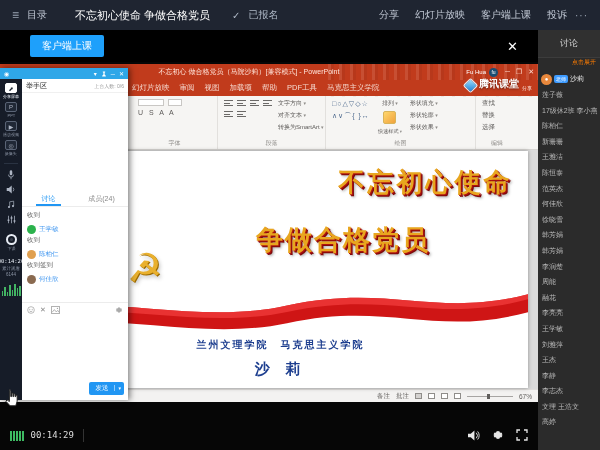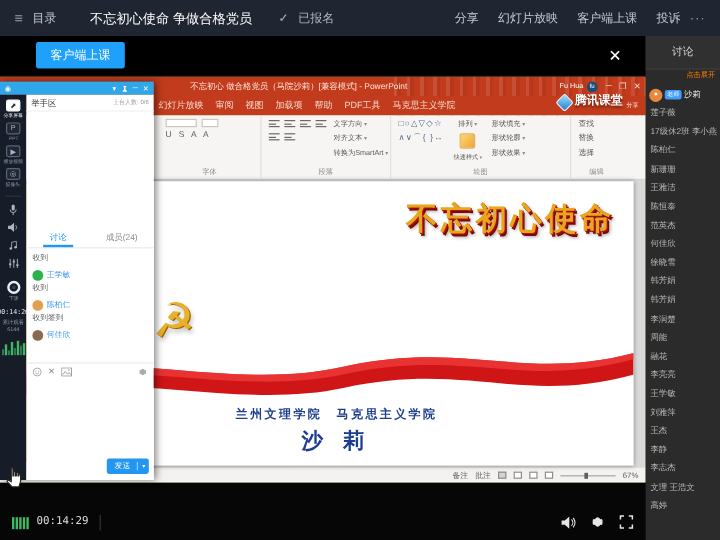--- a/index.html
+++ b/index.html
@@ -92,21 +92,21 @@
   .slide-title1{position:absolute;top:6%;left:18%;right:3%;text-align:right;
     font-family:"Liberation Serif",serif;font-weight:bold;font-size:26px;letter-spacing:3px;
     color:#e8a61f;text-shadow:1px 1px 0 #b01010,2px 2px 0 #7d0a0a,3px 3px 3px rgba(0,0,0,.35)}
   .slide-title2{position:absolute;top:30%;left:30%;right:1%;text-align:center;
     font-family:"Liberation Serif",serif;font-weight:bold;font-size:27px;letter-spacing:2px;
     color:#e8a61f;text-shadow:1px 1px 0 #b01010,2px 2px 0 #7d0a0a,3px 3px 3px rgba(0,0,0,.35)}
   .ribbon-svg{position:absolute;left:0;top:50%;width:100%;height:34%}
   .slide-footer1{position:absolute;bottom:15%;left:10%;right:5%;text-align:center;
     font-family:"Liberation Serif",serif;font-weight:bold;font-size:10px;color:#1d3e8f;letter-spacing:2px}
   .slide-footer2{position:absolute;bottom:4%;left:10%;right:5%;text-align:center;
-    font-family:"Liberation Serif",serif;font-weight:bold;font-size:18px;color:#1d3e8f;letter-spacing:6px}
+    font-family:"Liberation Serif",serif;font-weight:bold;font-size:15px;color:#1d3e8f;letter-spacing:6px}
 
   
   .clientwin{position:absolute;top:6px;left:0;width:128px;height:332px;display:flex;
     flex-direction:column;box-shadow:2px 0 6px rgba(0,0,0,.5)}
   .cw-titlebar{height:11px;background:#2fa7e8;display:flex;align-items:center;padding:0 4px;color:#fff}
   .cw-logo{font-size:6px}
   .cw-ctrl{margin-left:auto;display:flex;gap:4px;font-size:6px;align-items:center}
   .cw-body{flex:1;display:flex;min-height:0}
   .cw-side{width:22px;background:#161c28;display:flex;flex-direction:column;align-items:center;
     padding-top:4px;gap:2px}
@@ -335,20 +335,21 @@
       <div class="slidezone">
         <div class="slide">
           <div class="flag-drape"></div>
           <div class="pillar"></div>
           <span class="star" style="left:11%;top:20%;font-size:10px">★</span>
           <span class="star" style="left:13.5%;top:30%;font-size:8px">★</span>
           <span class="star" style="left:10.5%;top:39%;font-size:7px">★</span>
           <span class="star red" style="left:1.5%;top:72%;font-size:8px">★</span>
           <span class="star red" style="left:6%;top:79%;font-size:7px">★</span>
           <div class="slide-title1">不忘初心使命</div>
+          <div class="slide-title2">争做合格党员</div>
           <div class="emblem">☭</div>
           <svg class="ribbon-svg" viewBox="0 0 400 100" preserveAspectRatio="none">
             <path d="M-5,60 C60,18 140,72 215,44 C295,16 330,62 405,28 L405,50 C330,86 295,38 215,66 C140,92 60,38 -5,82 Z" fill="#cf1515"></path>
             <path d="M-5,60 C60,18 140,72 215,44 C295,16 330,62 405,28 L405,34 C330,70 295,24 215,52 C140,78 60,26 -5,68 Z" fill="#ef3a3a" opacity="0.8"></path>
           </svg>
           <div class="slide-footer1">兰州文理学院　马克思主义学院</div>
           <div class="slide-footer2">沙 莉</div>
         </div>
       </div>
 

